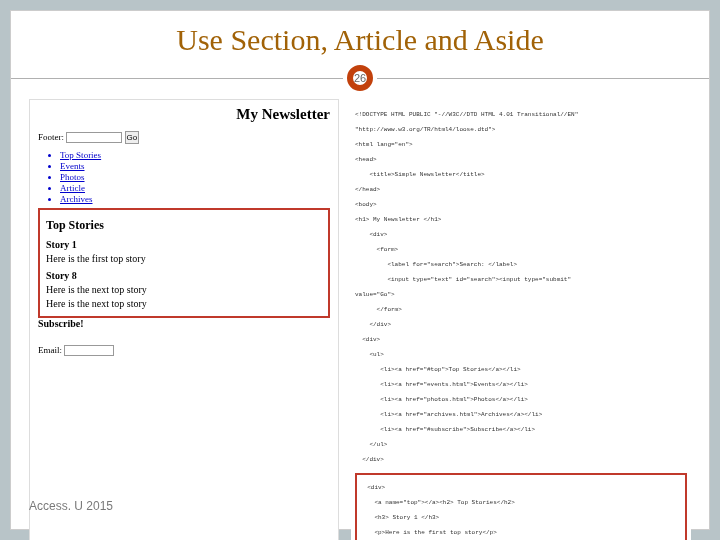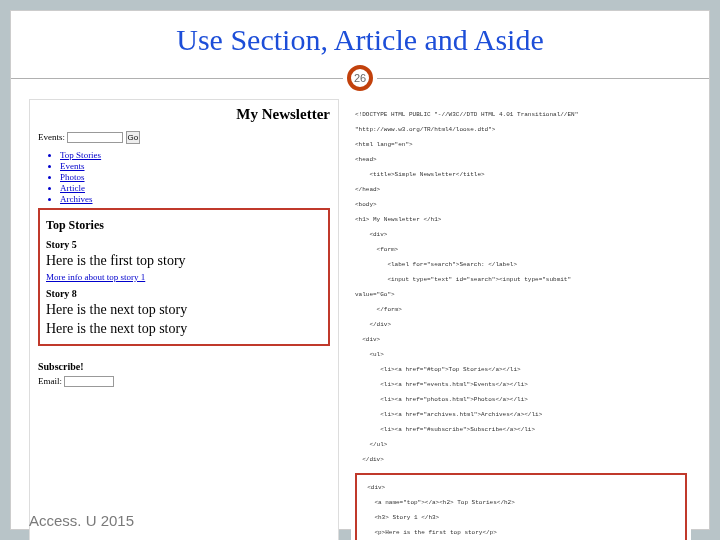--- a/index.html
+++ b/index.html
@@ -15,38 +15,38 @@
       width: 100%;
       height: 100%;
       background: #fff;
       border: 1px solid #ccc;
       position: relative;
     }
     .title {
       text-align: center;
       font-size: 30px;
       font-weight: normal;
-      color: #1d4ed8;
+      color: #a16207;
       padding: 12px 0 8px;
       font-family: Georgia, 'Times New Roman', serif;
     }
     .hr-wrap {
       display: flex;
       align-items: center;
       justify-content: center;
       position: relative;
     }
     .hr-line {
       flex: 1;
       border-top: 1px solid #b0b0b0;
     }
     .page-num {
       width: 26px;
       height: 26px;
-      border: 4px solid #c2410c;
+      border: 6px solid #c2410c;
       border-radius: 50%;
       display: flex;
       align-items: center;
       justify-content: center;
       font-size: 11px;
       color: #666;
       margin: 0 4px;
       font-family: Arial, sans-serif;
     }
     .content {
@@ -105,38 +105,38 @@
       font-size: 12px;
       font-weight: bold;
       margin: 4px 0;
     }
     .story-head {
       font-size: 10px;
       font-weight: bold;
       margin: 6px 0 3px;
     }
     .story-text {
-      font-size: 14px;
+      font-size: 10px;
       margin-bottom: 3px;
     }
     .story-link {
       color: #00c;
       text-decoration: underline;
       font-size: 9px;
       display: block;
       margin-bottom: 4px;
     }
     .sub-head {
       font-size: 10px;
       font-weight: bold;
-      margin: 15px 0 3px;
+      margin: 0 0 3px;
     }
     .email-row {
       font-size: 9px;
-      margin: 4px 0;
+      margin: 16px 0;
     }
     .email-row input {
       width: 50px;
       height: 11px;
       font-size: 8px;
       border: 1px solid #999;
     }
     .footer-text {
       font-size: 9px;
       margin-top: 3px;
@@ -153,60 +153,59 @@
       white-space: pre;
     }
     .code-line { white-space: pre; }
     .red-box-right {
       border: 2px solid #c0392b;
       padding: 2px 3px;
       margin: 2px 0;
     }
     .slide-footer {
       position: absolute;
-      bottom: 0;
+      bottom: 16px;
       left: 18px;
-      font-size: 15px;
+      font-size: 12px;
       color: #7a7a7a;
       font-family: Arial, sans-serif;
     }
   </style>
 </head>
 <body>
 
 <div class="slide">
   <div class="title">Use Section, Article and Aside</div>
   <div class="hr-wrap">
     <div class="hr-line"></div>
     <div class="page-num">26</div>
     <div class="hr-line"></div>
   </div>
 
   <div class="content">
 
     <div class="left-panel">
       <h2>My Newsletter</h2>
       <div class="search-row">
-        <span>Events:</span>
+        <span>Footer:</span>
         <input type="text" style="">
         <button>Go</button>
       </div>
       <ul class="nav-list">
         <li>Top Stories</li>
         <li>Events</li>
         <li>Photos</li>
         <li>Article</li>
         <li>Archives</li>
       </ul>
 
       <div class="red-box-left">
         <div class="section-head">Top Stories</div>
-        <div class="story-head">Story 5</div>
+        <div class="story-head">Story 1</div>
         <div class="story-text">Here is the first top story</div>
-        <span class="story-link">More info about top story 1</span>
         <div class="story-head">Story 8</div>
         <div class="story-text">Here is the next top story</div>
         <div class="story-text">Here is the next top story</div>
       </div>
 
       <div class="sub-head">Subscribe!</div>
       <div class="email-row">
         <span>Email:</span>
         <input type="text" style="">
       </div>

